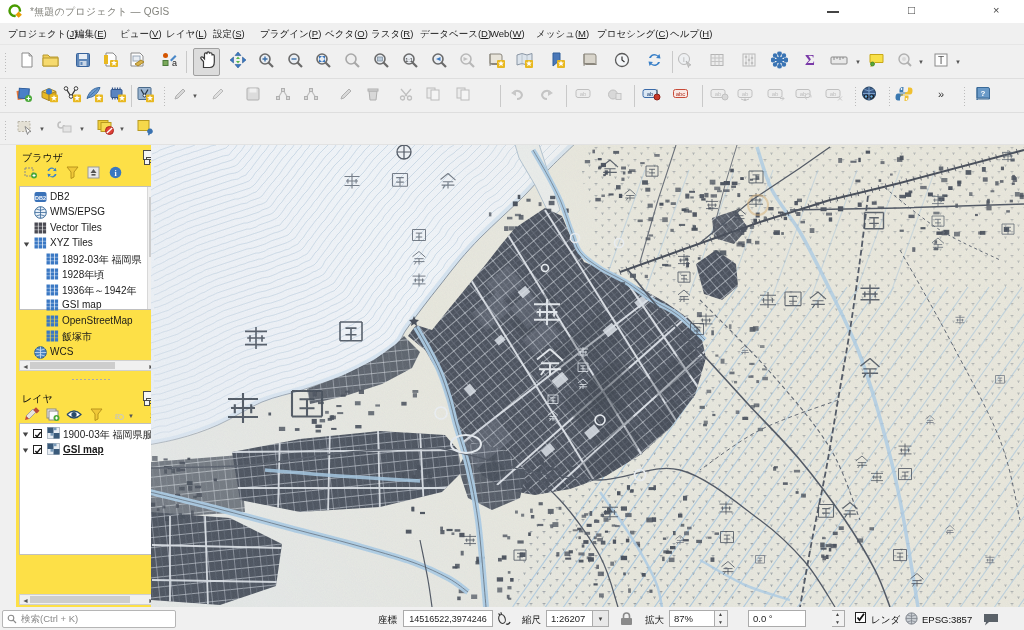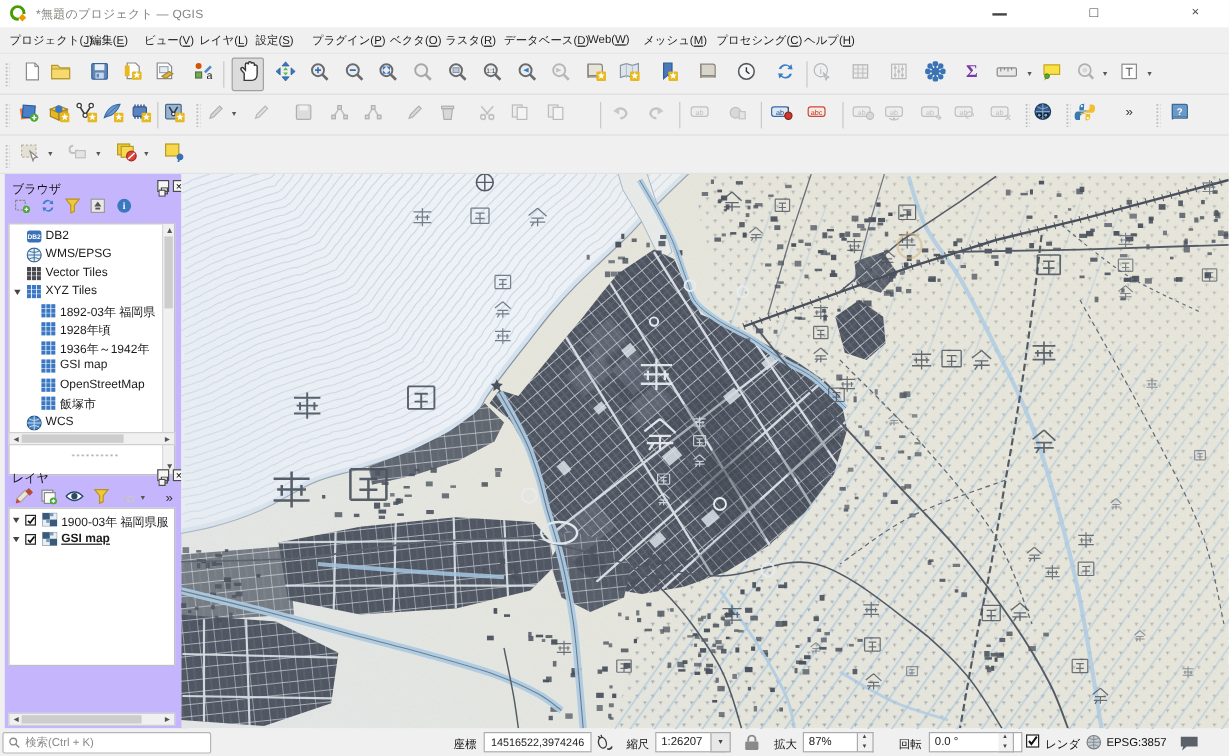--- a/index.html
+++ b/index.html
@@ -11,21 +11,21 @@
 #menubar span{position:absolute;top:5px;white-space:nowrap}
 .tbrow{position:absolute;left:0;width:1024px;background:#f0f0f0}
 #tb1{top:44px;height:34px;border-top:1px solid #e6e6e6}
 #tb2{top:78px;height:34px;border-top:1px solid #dedede}
 #tb3{top:112px;height:33px;border-top:1px solid #dedede;border-bottom:1px solid #e2e2e2}
 .ic{position:absolute;top:50%;transform:translateY(-50%)}
 .grip{position:absolute;top:7px;width:4px;height:20px;background-image:radial-gradient(circle,#bcbcbc 0.8px,transparent 1px);background-size:3px 3px}
 .vsep{position:absolute;top:6px;width:1px;height:22px;background:#c9c9c9}
 .darr{position:absolute;font-size:6px;color:#555;top:50%;transform:translateY(-50%)}
 .activebtn{position:absolute;border:1px solid #a0a0a0;background:#dcdcdc;border-radius:2px}
-#dock{position:absolute;top:145px;left:4px;width:151px;bottom:23px;background:#c4b5fd}
+#dock{position:absolute;top:145px;left:16px;width:151px;bottom:23px;background:#fde047}
 .ptitle{position:absolute;left:6px;font-size:10px;color:#111}
 .pbtn{position:absolute;width:10px;height:10px;border:1px solid #4a4a4a;background:#f6f6f6}
 .tree{position:absolute;background:#fff;border:1px solid #c0c0c0;font-size:10px;color:#1a1a1a}
 .trow{position:absolute;left:0;width:100%;height:15px;white-space:nowrap}
 .trow .lbl{position:absolute;top:1px}
 .vscroll{position:absolute;right:0;top:0;bottom:0;width:10px;background:#f0f0f0;border-left:1px solid #d8d8d8}
 .hscroll{position:absolute;background:#f0f0f0;border:1px solid #d0d0d0}
 .sthumb{position:absolute;background:#cdcdcd}
 .sarrow{position:absolute;color:#555;font-size:7px;line-height:1}
 #canvas{position:absolute;top:145px;left:151px;width:873px;height:462px;overflow:hidden}
@@ -468,21 +468,21 @@
         <span class="ic " style="left:71px;"><svg width="13" height="13" viewBox="0 0 13 13">
             <rect x="1" y="1" width="11" height="11" fill="#e8e8e8" stroke="#9a9a9a"></rect>
             <path d="M6.5,3 l3,4 h-6 z" fill="#555"></path>
             <rect x="4.5" y="8" width="4" height="1.6" fill="#555"></rect>
           </svg></span>
         <span class="ic " style="left:93px;"><svg width="13" height="13" viewBox="0 0 13 13">
             <circle cx="6.5" cy="6.5" r="5.8" fill="#3a78c0"></circle>
             <text x="6.5" y="9.5" font-size="8" fill="#fff" text-anchor="middle" font-family="Liberation Serif" font-weight="bold">i</text>
           </svg></span>
       </div>
-      <div class="tree" style="left:3px;top:41px;width:139px;height:210px">
+      <div class="tree" style="left:3px;top:41px;width:139px;height:124px">
         <div class="trow" style="top:3px">
           <span style="position:absolute;left:14px;top:1px"><svg width="13" height="12" viewBox="0 0 13 12">
               <rect x="0.5" y="1" width="12" height="10" rx="2" fill="#3a72b8"></rect>
               <text x="6.5" y="8.5" font-size="5.5" fill="#fff" text-anchor="middle" font-weight="bold">DB2</text>
             </svg></span>
           <span class="lbl" style="left:30px">DB2</span>
         </div>
         <div class="trow" style="top:18px">
           <span style="position:absolute;left:14px;top:1px"><svg width="13" height="13" viewBox="0 0 13 13">
               <circle cx="6.5" cy="6.5" r="5.8" fill="#e8f0f8" stroke="#3a6a9a"></circle>
@@ -1508,21 +1508,21 @@
       <span class="sbox" style="left:546px;width:59px">1:26207</span>
       <span style="position:absolute;left:592px;top:3px;width:17px;height:17px;background:#e8e8e8;border:1px solid #ababab;text-align:center;font-size:6px;color:#444;line-height:16px">▼</span>
       <svg style="position:absolute;left:620px;top:5px" width="13" height="14" viewBox="0 0 13 14">
         <rect x="1" y="6" width="11" height="7" rx="1" fill="#8a8a8a"></rect>
         <path d="M3.5,6 V4 a3,3 0 0 1 6,0 V6" fill="none" stroke="#8a8a8a" stroke-width="1.6"></path>
       </svg>
       <span class="lab" style="left:645px">拡大</span>
       <span class="sbox" style="left:669px;width:46px">87%</span>
       <span class="spin" style="left:715px"></span>
       <span class="lab" style="left:749px">回転</span>
-      <span class="sbox" style="left:774px;width:78px">0.0 °</span>
+      <span class="sbox" style="left:748px;width:58px">0.0 °</span>
       <span class="spin" style="left:832px"></span>
       <span style="position:absolute;left:855px;top:5px;width:11px;height:11px;border:1.4px solid #222;background:#fff;text-align:center;line-height:8px"><svg width="9" height="9" viewBox="0 0 9 9">
           <path d="M1.5,4.5 L3.5,7 L8,0.8" stroke="#111" stroke-width="1.7" fill="none"></path>
         </svg></span>
       <span class="lab" style="left:871px">レンダ</span>
       <svg style="position:absolute;left:905px;top:5px" width="13" height="13" viewBox="0 0 13 13">
         <circle cx="6.5" cy="6.5" r="5.6" fill="#c8cdd2" stroke="#7a8088"></circle>
         <path d="M0.9,6.5 h11.2 M6.5,0.9 v11.2 M2.3,3 q4.2,2.6 8.4,0 M2.3,10 q4.2,-2.6 8.4,0" stroke="#7a8088" stroke-width="0.7" fill="none"></path>
       </svg>
       <span class="lab" style="left:922px">EPSG:3857</span>

